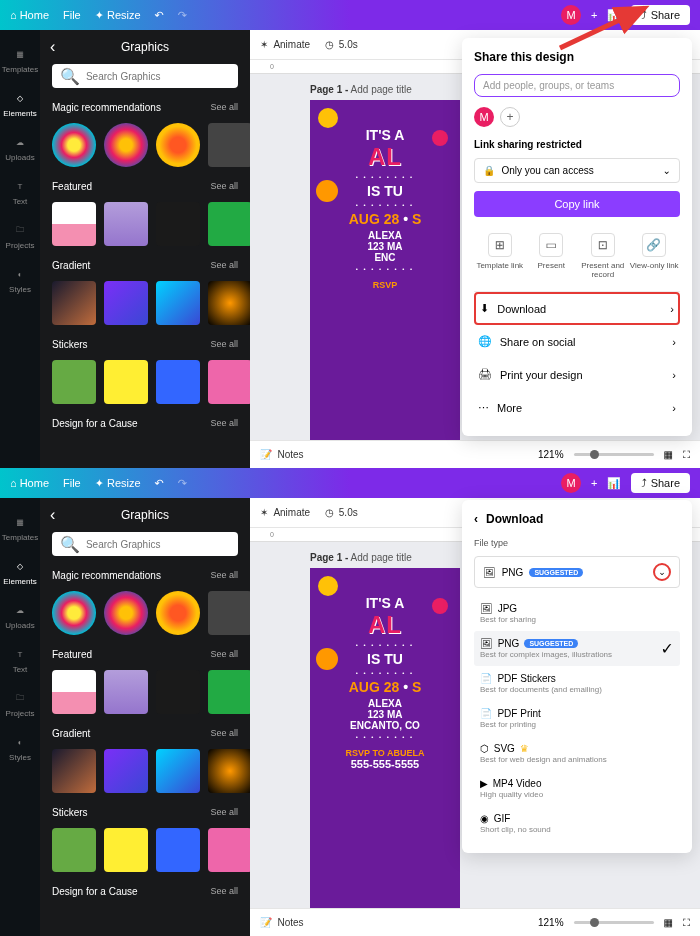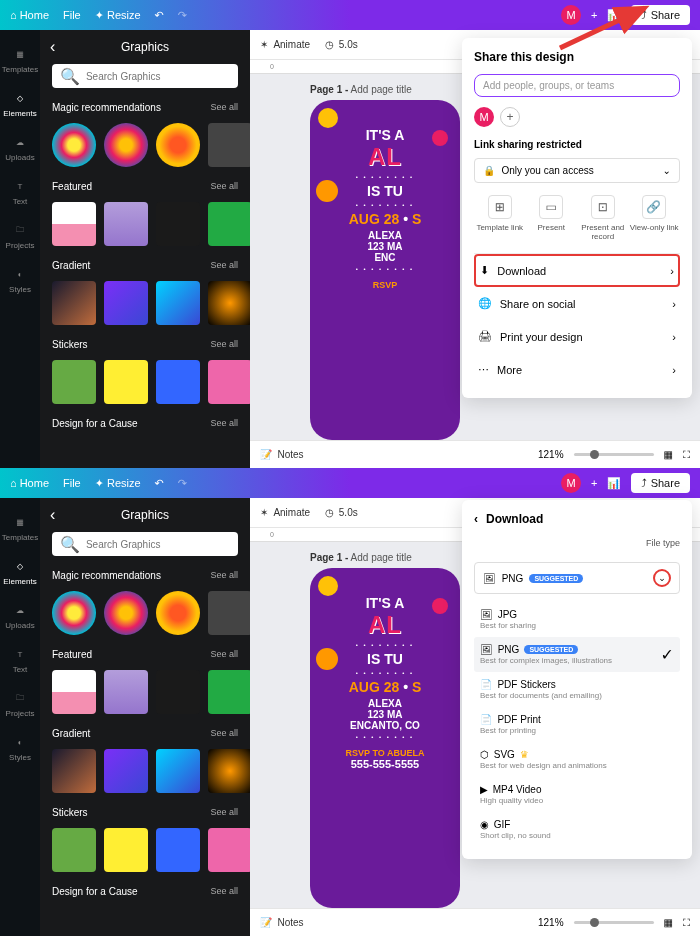--- a/index.html
+++ b/index.html
@@ -35,21 +35,21 @@
 .grad3 { background: linear-gradient(135deg, #00d2ff, #3a47d5); }
 .feat1 { background: linear-gradient(180deg, #fff 50%, #f48fb1 50%); position: relative; }
 .feat2 { background: linear-gradient(180deg, #b39ddb, #9575cd); }
 .feat3 { background: #1a1a1a; }
 .canvas-area { position: absolute; left: 250px; top: 30px; right: 0; bottom: 0; background: #ebecf0; }
 .canvas-top { height: 30px; background: #fff; display: flex; align-items: center; padding: 0 10px; gap: 15px; border-bottom: 1px solid #e5e5e5; }
 .ctop-item { display: flex; align-items: center; gap: 5px; font-size: 10px; color: #333; cursor: pointer; }
 .ruler-h { height: 14px; background: #fff; border-bottom: 1px solid #ddd; font-size: 7px; color: #888; display: flex; align-items: center; padding-left: 20px; gap: 30px; }
 .page-label { font-size: 10px; color: #555; padding: 10px 0 5px 60px; }
 .page-label b { color: #333; font-weight: 600; }
-.flyer { margin-left: 60px; width: 150px; height: 340px; background: #6a1b9a; padding: 15px 8px; text-align: center; color: #fff; font-family: sans-serif; position: relative; overflow: hidden; border-radius: 22px; }
+.flyer { margin-left: 60px; width: 150px; height: 340px; background: #6a1b9a; padding: 15px 8px; text-align: center; color: #fff; font-family: sans-serif; position: relative; overflow: hidden; }
 .fl-its { font-weight: bold; font-size: 14px; margin-top: 12px; }
 .fl-name { color: #e91e63; font-weight: bold; font-size: 24px; text-shadow: 1px 1px 0 #fff; letter-spacing: 1px; }
 .fl-turn { font-size: 14px; font-weight: bold; }
 .fl-date { color: #ff9800; font-size: 14px; font-weight: bold; margin: 3px 0; }
 .fl-addr { font-size: 10px; font-weight: bold; }
 .fl-rsvp { color: #ff9800; font-size: 9px; font-weight: bold; margin-top: 8px; }
 .fl-phone { font-size: 11px; font-weight: bold; }
 .dots { letter-spacing: 2px; font-size: 6px; margin: 3px 0; }
 .bottom-bar { position: absolute; bottom: 0; left: 0; right: 0; height: 28px; background: #fff; border-top: 1px solid #e5e5e5; display: flex; align-items: center; padding: 0 10px; font-size: 10px; justify-content: space-between; }
 .panel { position: absolute; right: 8px; top: 38px; width: 230px; background: #fff; border-radius: 6px; box-shadow: 0 4px 20px rgba(0,0,0,0.15); padding: 12px; z-index: 10; }
@@ -62,21 +62,21 @@
 .copy-btn { background: #8b3dff; color: #fff; border-radius: 4px; padding: 7px; text-align: center; font-size: 11px; font-weight: 500; margin-bottom: 12px; cursor: pointer; }
 .icon-row { display: flex; justify-content: space-around; padding: 4px 0 12px; border-bottom: 1px solid #eee; }
 .icon-col { display: flex; flex-direction: column; align-items: center; gap: 4px; font-size: 8px; color: #555; text-align: center; cursor: pointer; width: 50px; }
 .icon-sq { width: 24px; height: 24px; border: 1px solid #ddd; border-radius: 4px; display: flex; align-items: center; justify-content: center; font-size: 12px; }
 .list-item { display: flex; align-items: center; justify-content: space-between; padding: 10px 4px; font-size: 11px; cursor: pointer; border-radius: 4px; }
 .list-left { display: flex; align-items: center; gap: 8px; }
 .dl-highlight { border: 2px solid #e53935; border-radius: 4px; padding: 8px 4px; }
 .arrow-annot { position: absolute; top: -2px; right: 30px; z-index: 20; pointer-events: none; }
 .dl-panel { position: absolute; right: 8px; top: 32px; width: 230px; background: #fff; border-radius: 6px; box-shadow: 0 4px 20px rgba(0,0,0,0.15); padding: 12px; z-index: 10; }
 .dl-head { display: flex; align-items: center; gap: 8px; font-size: 12px; font-weight: 600; margin-bottom: 12px; }
-.filetype-lbl { font-size: 9px; color: #555; margin-bottom: 14px; text-align: right; }
+.filetype-lbl { font-size: 9px; color: #555; margin-bottom: 8px; }
 .ft-sel { border: 1px solid #ddd; border-radius: 4px; padding: 6px 8px; display: flex; align-items: center; justify-content: space-between; font-size: 10px; margin-bottom: 8px; cursor: pointer; }
 .sug-badge { background: #3b82f6; color: #fff; font-size: 7px; padding: 1px 5px; border-radius: 7px; font-weight: 600; }
 .ft-chevron { width: 18px; height: 18px; border: 2px solid #e53935; border-radius: 50%; display: flex; align-items: center; justify-content: center; font-size: 9px; }
 .ft-list { }
 .ft-item { padding: 7px 6px; cursor: pointer; border-radius: 3px; }
 .ft-item.sel { background: #f3f4f6; display: flex; justify-content: space-between; align-items: center; }
 .ft-name { font-size: 10px; font-weight: 500; display: flex; align-items: center; gap: 5px; }
 .ft-desc { font-size: 8px; color: #888; margin-top: 1px; }
 svg { display: block; }
 </style>
@@ -257,20 +257,21 @@
       <div class="plus-circ">+</div>
     </div>
     <div class="link-restrict">Link sharing restricted</div>
     <div class="access-sel">
       <span style="display:flex;gap:6px;align-items:center">
           <span>🔒</span>
           <span>Only you can access</span>
         </span>
       <span>⌄</span>
     </div>
+    <div class="copy-btn">Copy link</div>
     <div class="icon-row">
       <div class="icon-col">
           <div class="icon-sq">⊞</div>
           <span>Template link</span>
         </div>
       <div class="icon-col">
           <div class="icon-sq">▭</div>
           <span>Present</span>
         </div>
       <div class="icon-col">

